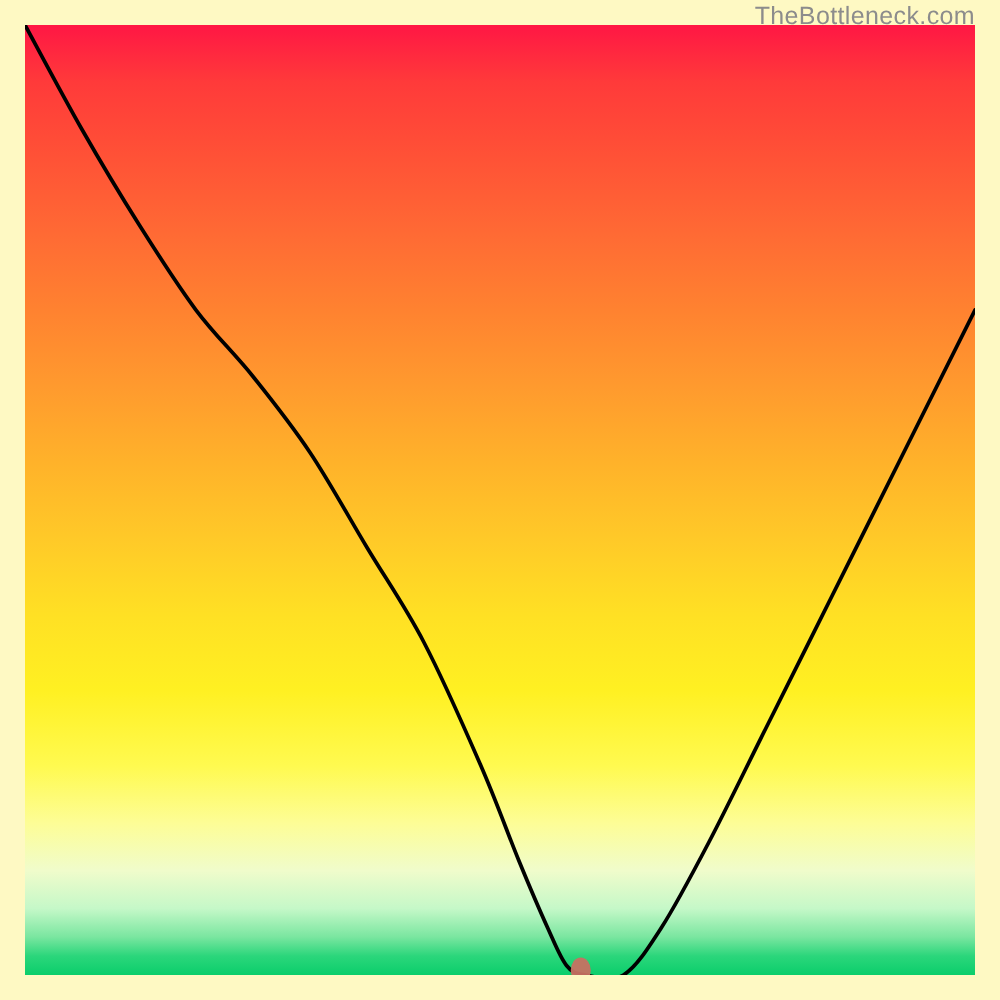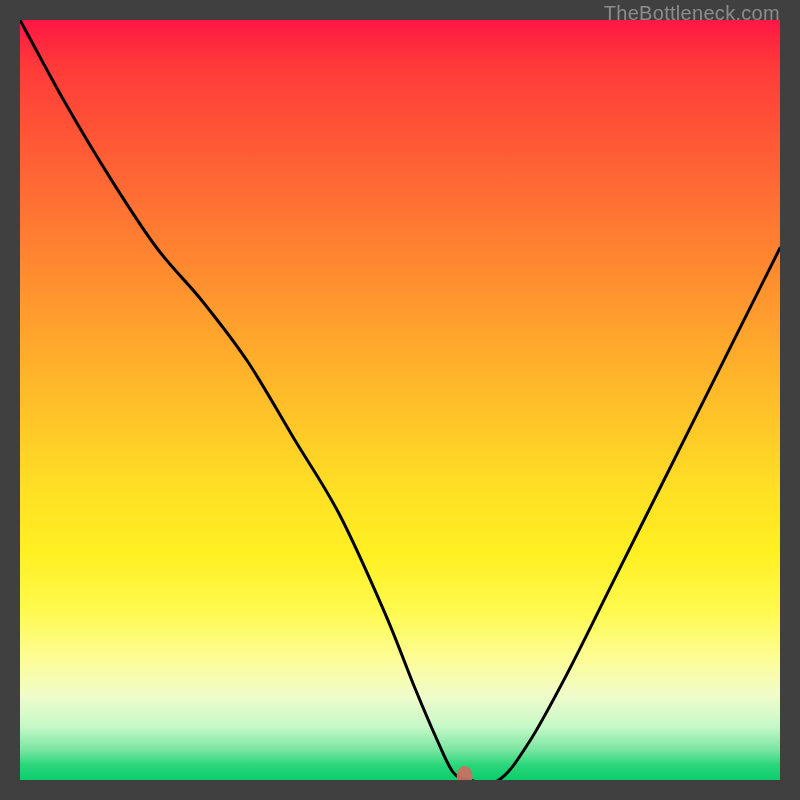--- a/index.html
+++ b/index.html
@@ -8,21 +8,21 @@
     background: #000;
     width: 800px;
     height: 800px;
     overflow: hidden;
     font-family: Arial, Helvetica, sans-serif;
   }
   .chart-container {
     position: relative;
     width: 800px;
     height: 800px;
-    background: #404040;
+    background: #fef9c3;
   }
   .plot-area {
     position: absolute;
     left: 20px;
     top: 20px;
     width: 760px;
     height: 760px;
     background: linear-gradient(to bottom,
       #FF1744 0%,
       #FF3A3A 6%,

